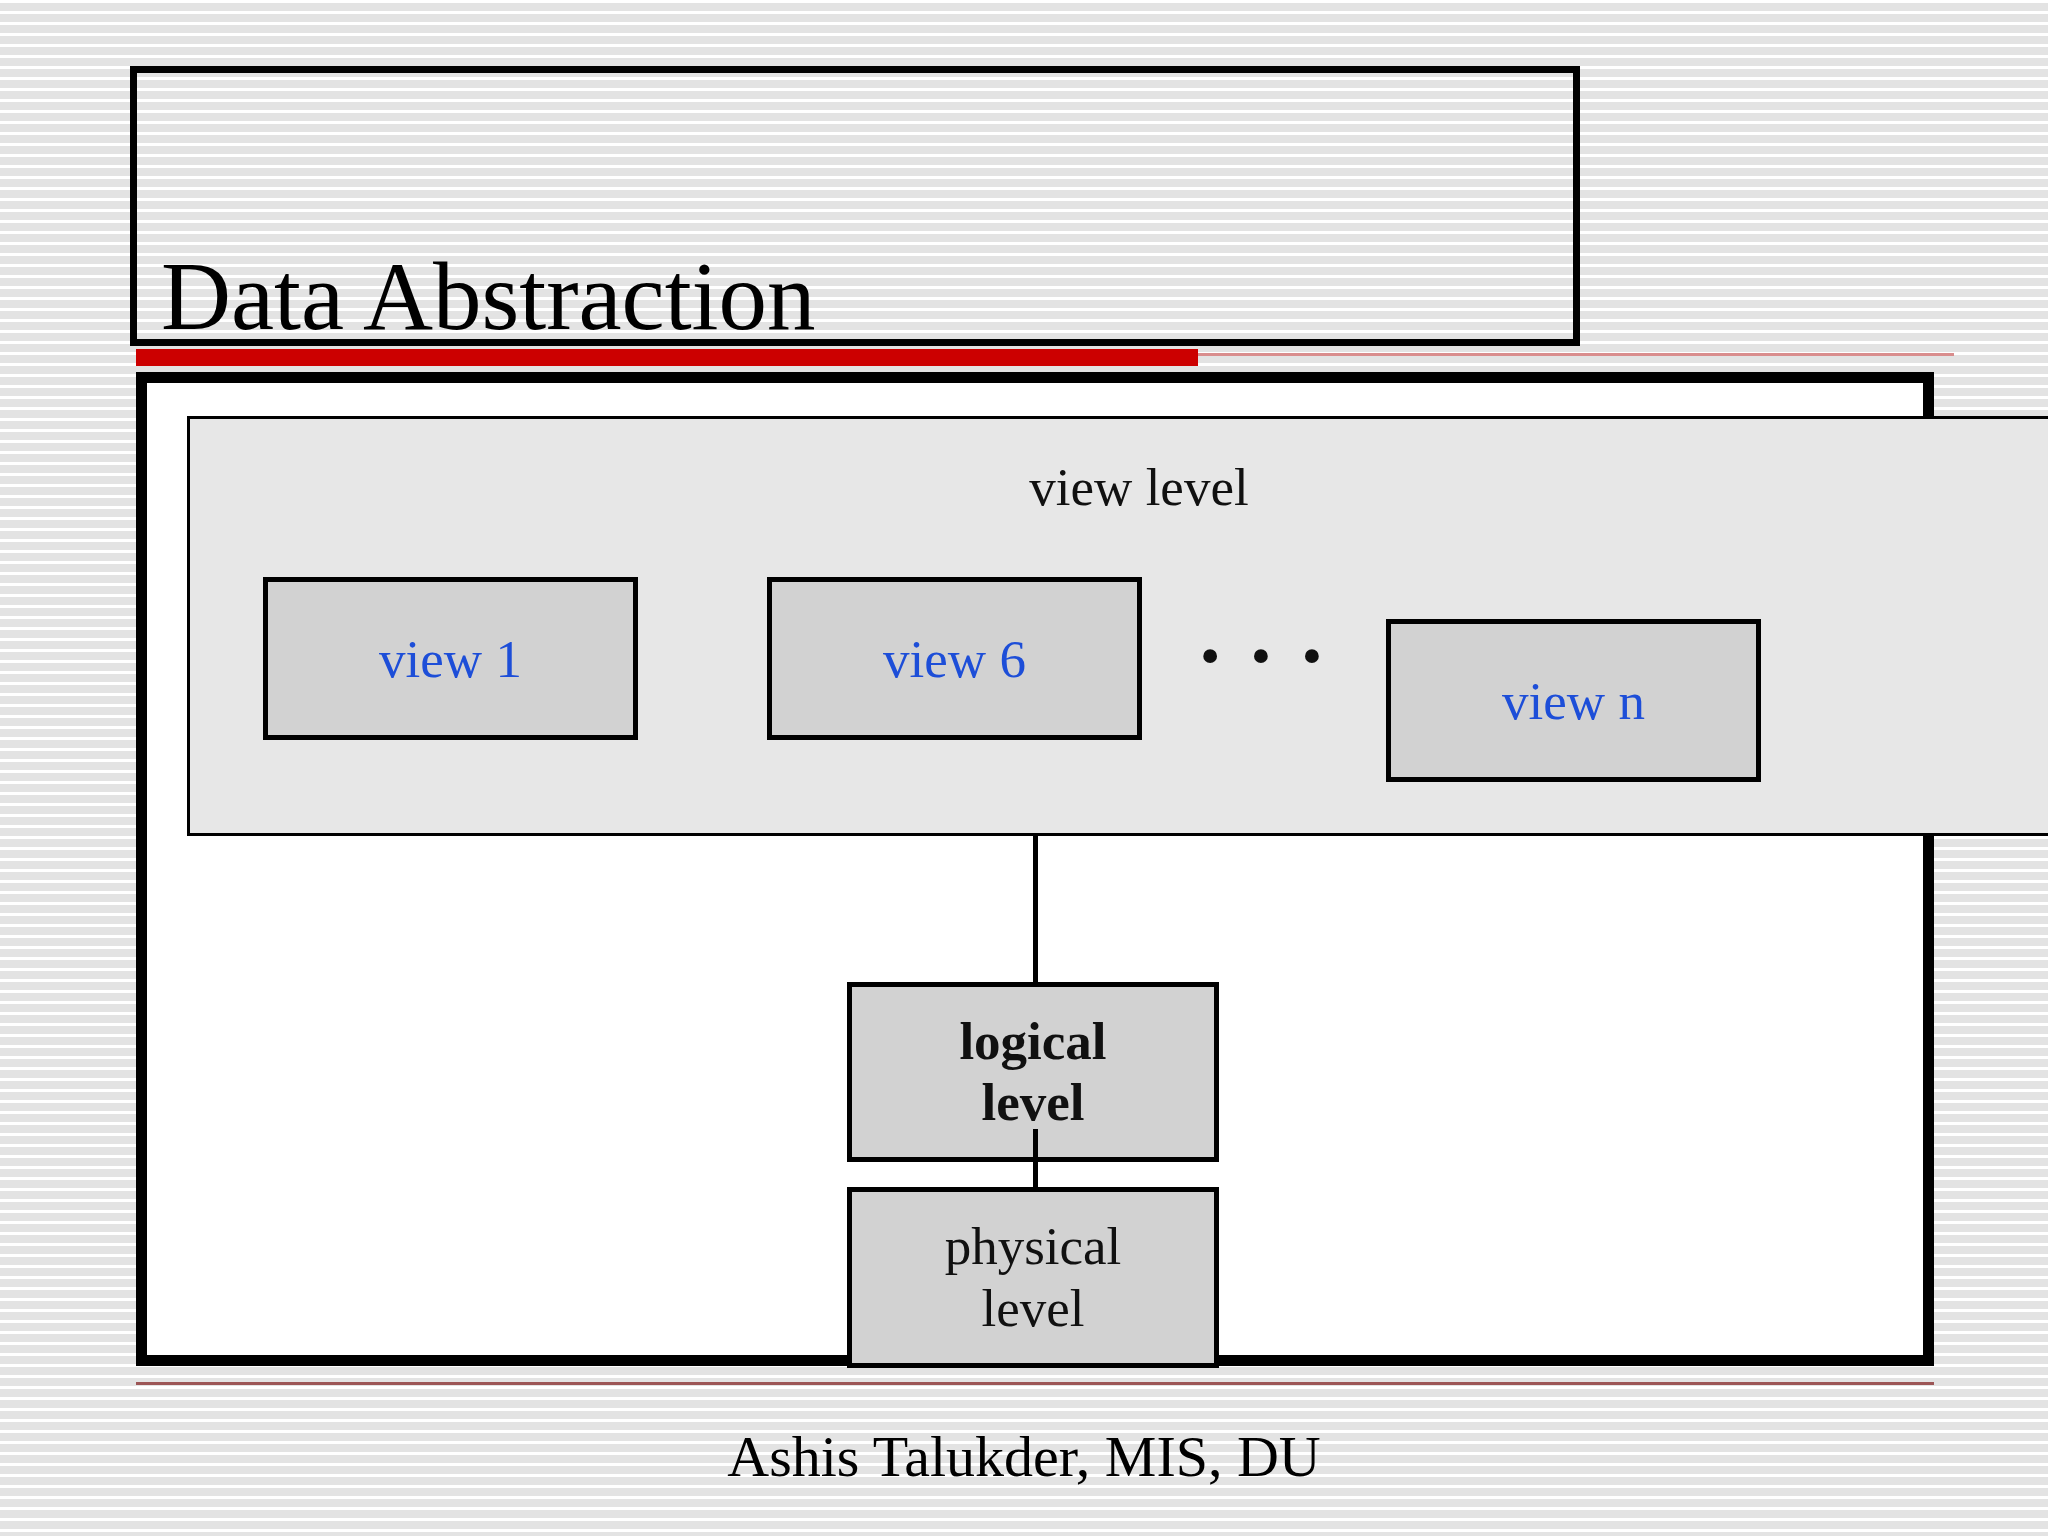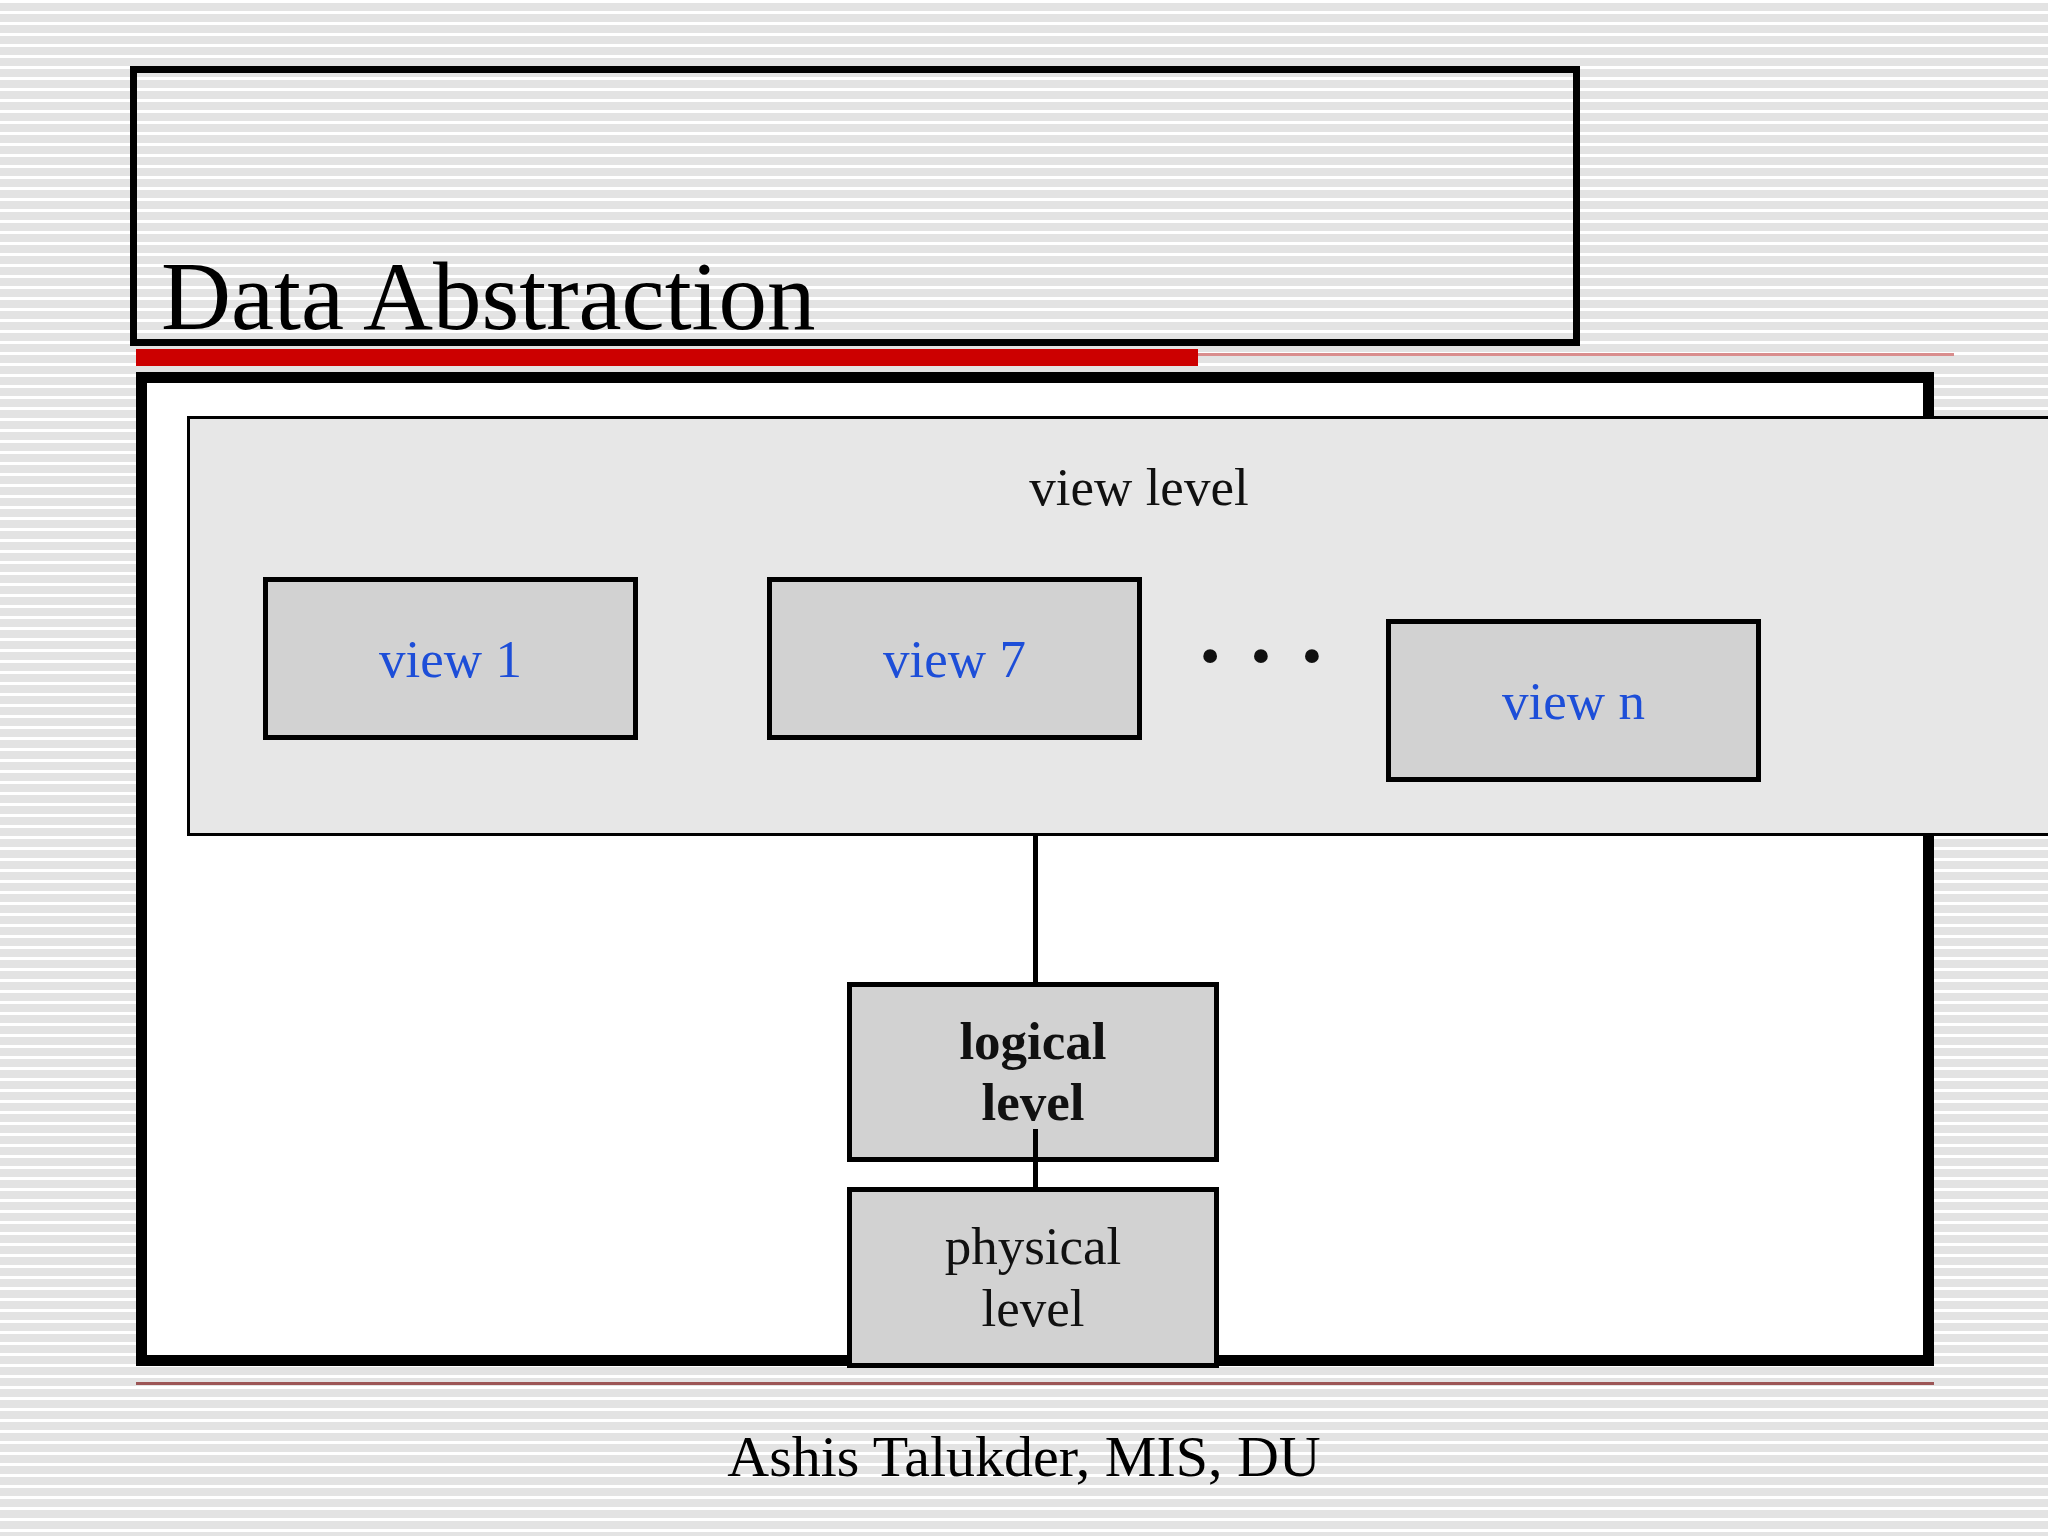--- a/index.html
+++ b/index.html
@@ -200,21 +200,21 @@
   <div class="title-rule-red"></div>
   <div class="title-rule-thin"></div>
 
   <div class="content-frame">
 
     <div class="view-level-box">
       <div class="view-level-label">view level</div>
 
       <div class="view-row">
         <div class="view-box v1">view 1</div>
-        <div class="view-box v2">view 7</div>
+        <div class="view-box v2">view 6</div>
         <div class="ellipsis">• • •</div>
         <div class="view-box vn">view n</div>
       </div>
     </div>
 
     <div class="connector c-top"></div>
 
     <div class="level-box logical">
       <span>logical</span>
       <span>level</span>

